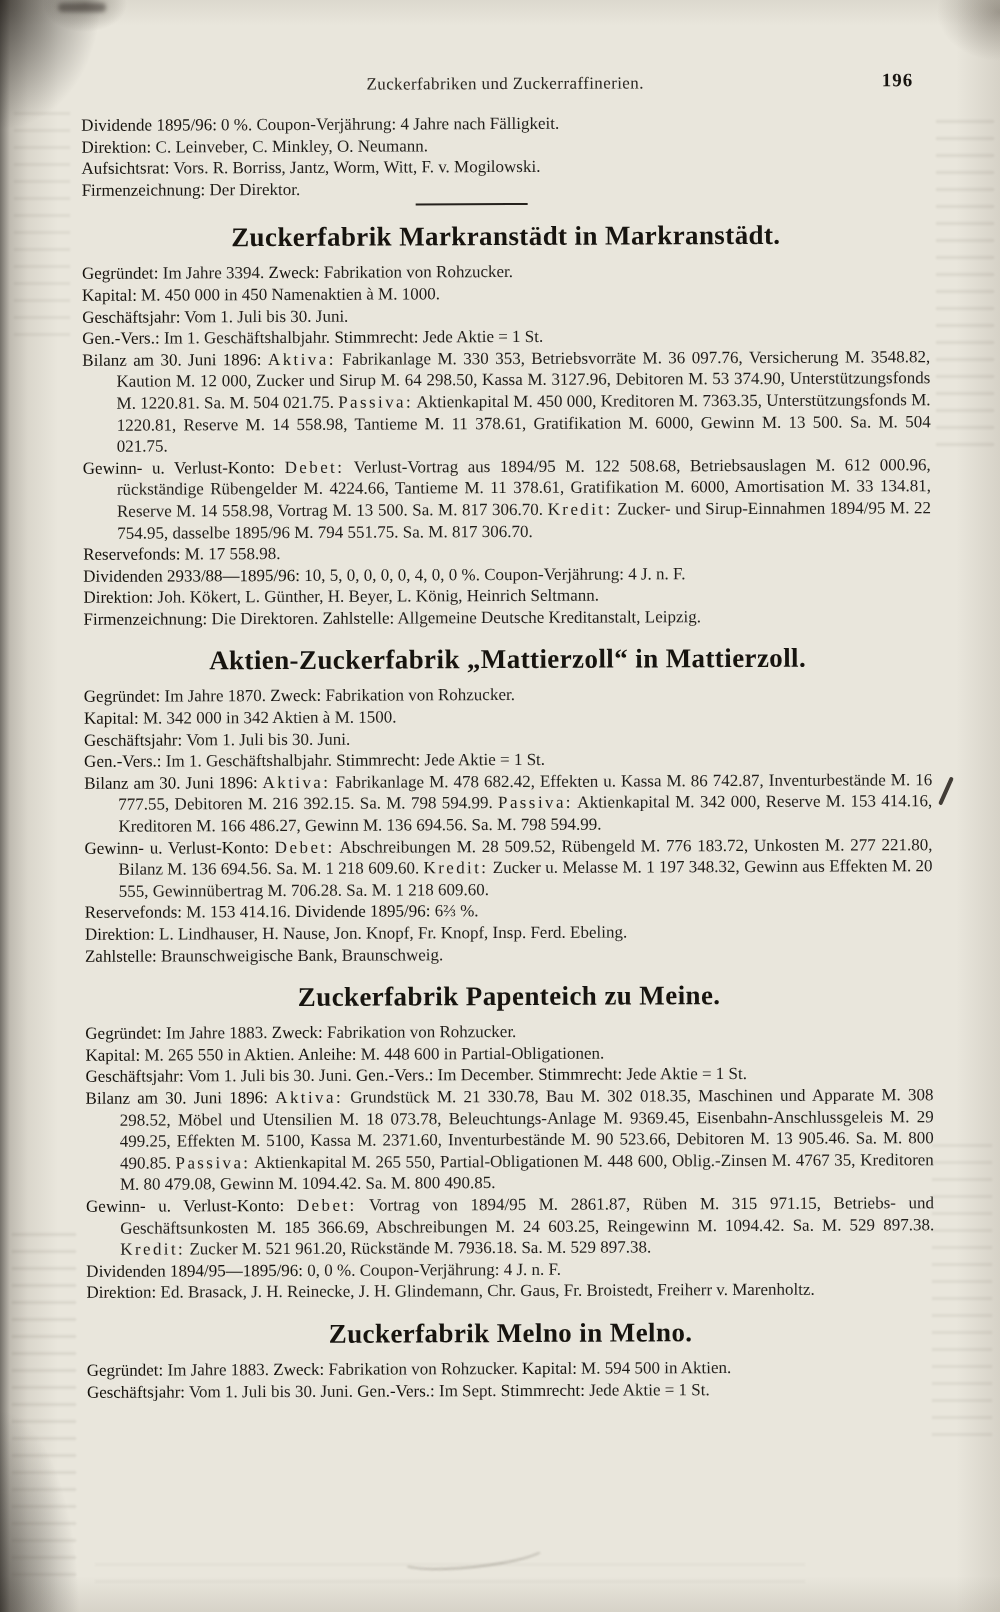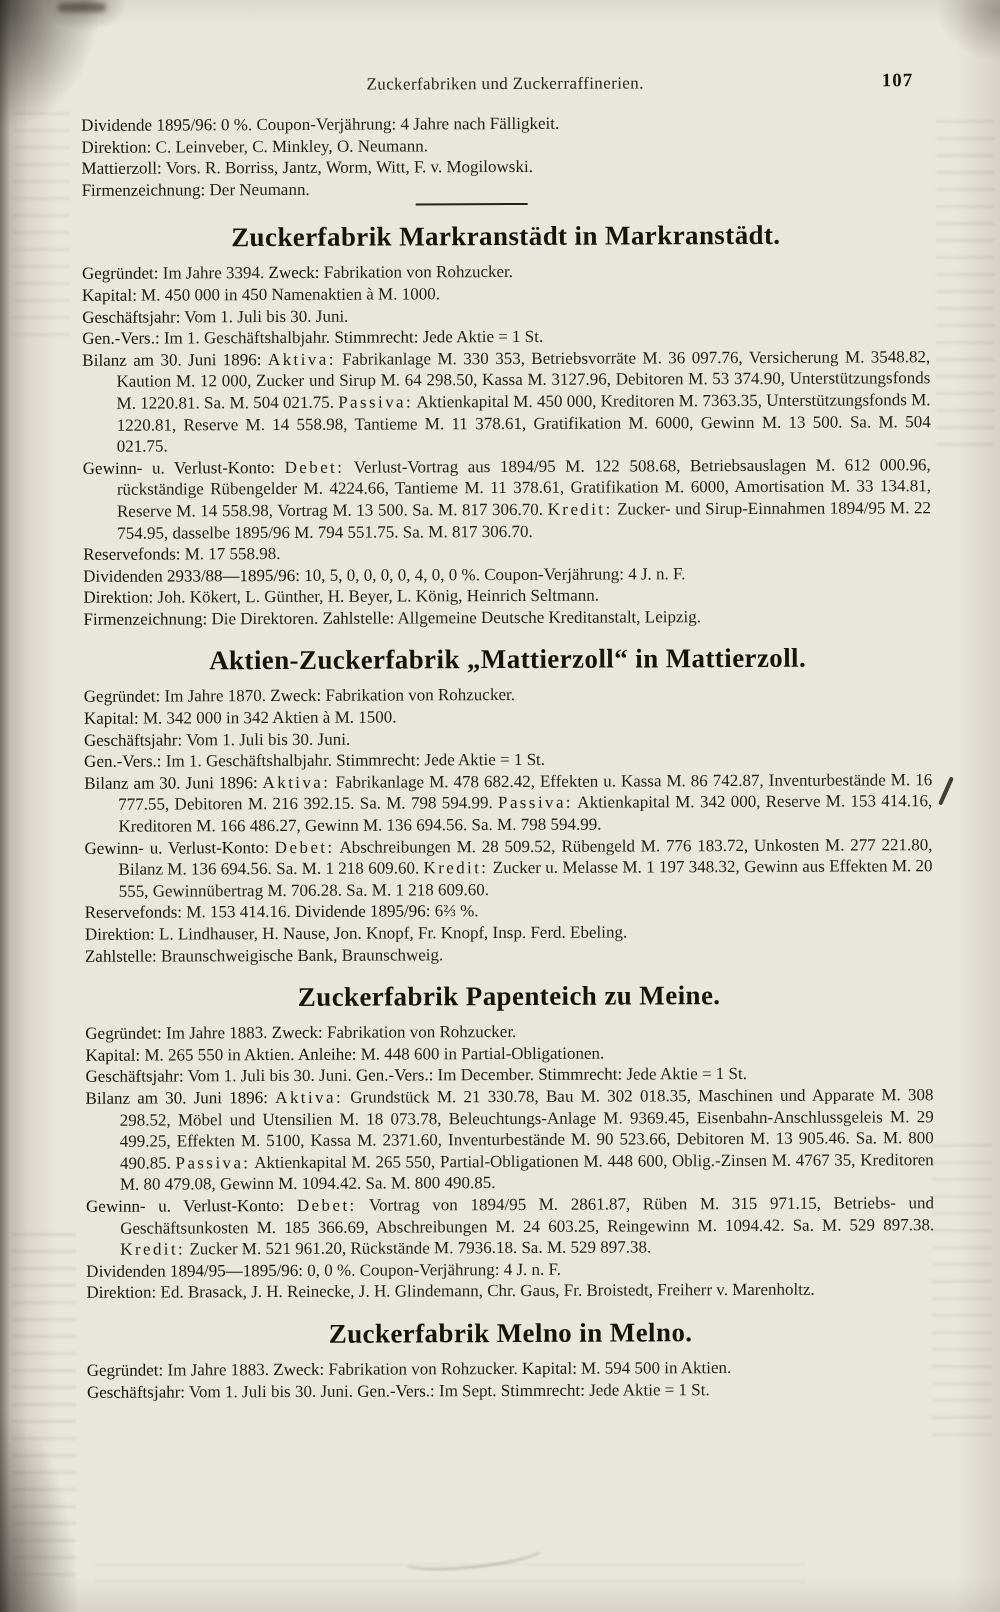--- a/index.html
+++ b/index.html
@@ -90,28 +90,28 @@
   <div class="ghost g4"></div>
   <div class="ghost g5"></div>
   <div class="speck"></div>
   <div class="ink-mark"></div>
   <div class="squiggle"></div>
 
   <div class="content-wrap">
 
     <header class="page-header">
       <div class="running-title">Zuckerfabriken und Zuckerraffinerien.</div>
-      <div class="page-number">107</div>
+      <div class="page-number">196</div>
     </header>
 
     <section>
       <p class="para"><strong>Dividende 1895/96:</strong><span> 0 %. Coupon-Verjährung: 4 Jahre nach Fälligkeit.</span></p>
       <p class="para"><strong>Direktion:</strong><span> C. Leinveber, C. Minkley, O. Neumann.</span></p>
-      <p class="para"><strong>Mattierzoll:</strong><span> Vors. R. Borriss, Jantz, Worm, Witt, F. v. Mogilowski.</span></p>
-      <p class="para"><strong>Firmenzeichnung:</strong><span> Der Neumann.</span></p>
+      <p class="para"><strong>Aufsichtsrat:</strong><span> Vors. R. Borriss, Jantz, Worm, Witt, F. v. Mogilowski.</span></p>
+      <p class="para"><strong>Firmenzeichnung:</strong><span> Der Direktor.</span></p>
       <hr class="short-rule">
     </section>
 
     <section>
       <h2 class="entry-heading">Zuckerfabrik Markranstädt in Markranstädt.</h2>
       <p class="para"><strong>Gegründet:</strong><span> Im Jahre 3394. </span><strong>Zweck:</strong><span> Fabrikation von Rohzucker.</span></p>
       <p class="para"><strong>Kapital:</strong><span> M. 450 000 in 450 Namenaktien à M. 1000.</span></p>
       <p class="para"><strong>Geschäftsjahr:</strong><span> Vom 1. Juli bis 30. Juni.</span></p>
       <p class="para"><strong>Gen.-Vers.:</strong><span> Im 1. Geschäftshalbjahr. </span><strong>Stimmrecht:</strong><span> Jede Aktie = 1 St.</span></p>
       <p class="para"><strong>Bilanz am 30. Juni 1896:</strong><span> </span><span class="sperr">Aktiva:</span><span> Fabrikanlage M. 330 353, Betriebsvorräte M. 36 097.76, Versicherung M. 3548.82, Kaution M. 12 000, Zucker und Sirup M. 64 298.50, Kassa M. 3127.96, Debitoren M. 53 374.90, Unterstützungsfonds M. 1220.81. Sa. M. 504 021.75. </span><span class="sperr">Passiva:</span><span> Aktienkapital M. 450 000, Kreditoren M. 7363.35, Unterstützungsfonds M. 1220.81, Reserve M. 14 558.98, Tantieme M. 11 378.61, Gratifikation M. 6000, Gewinn M. 13 500. Sa. M. 504 021.75.</span></p>

